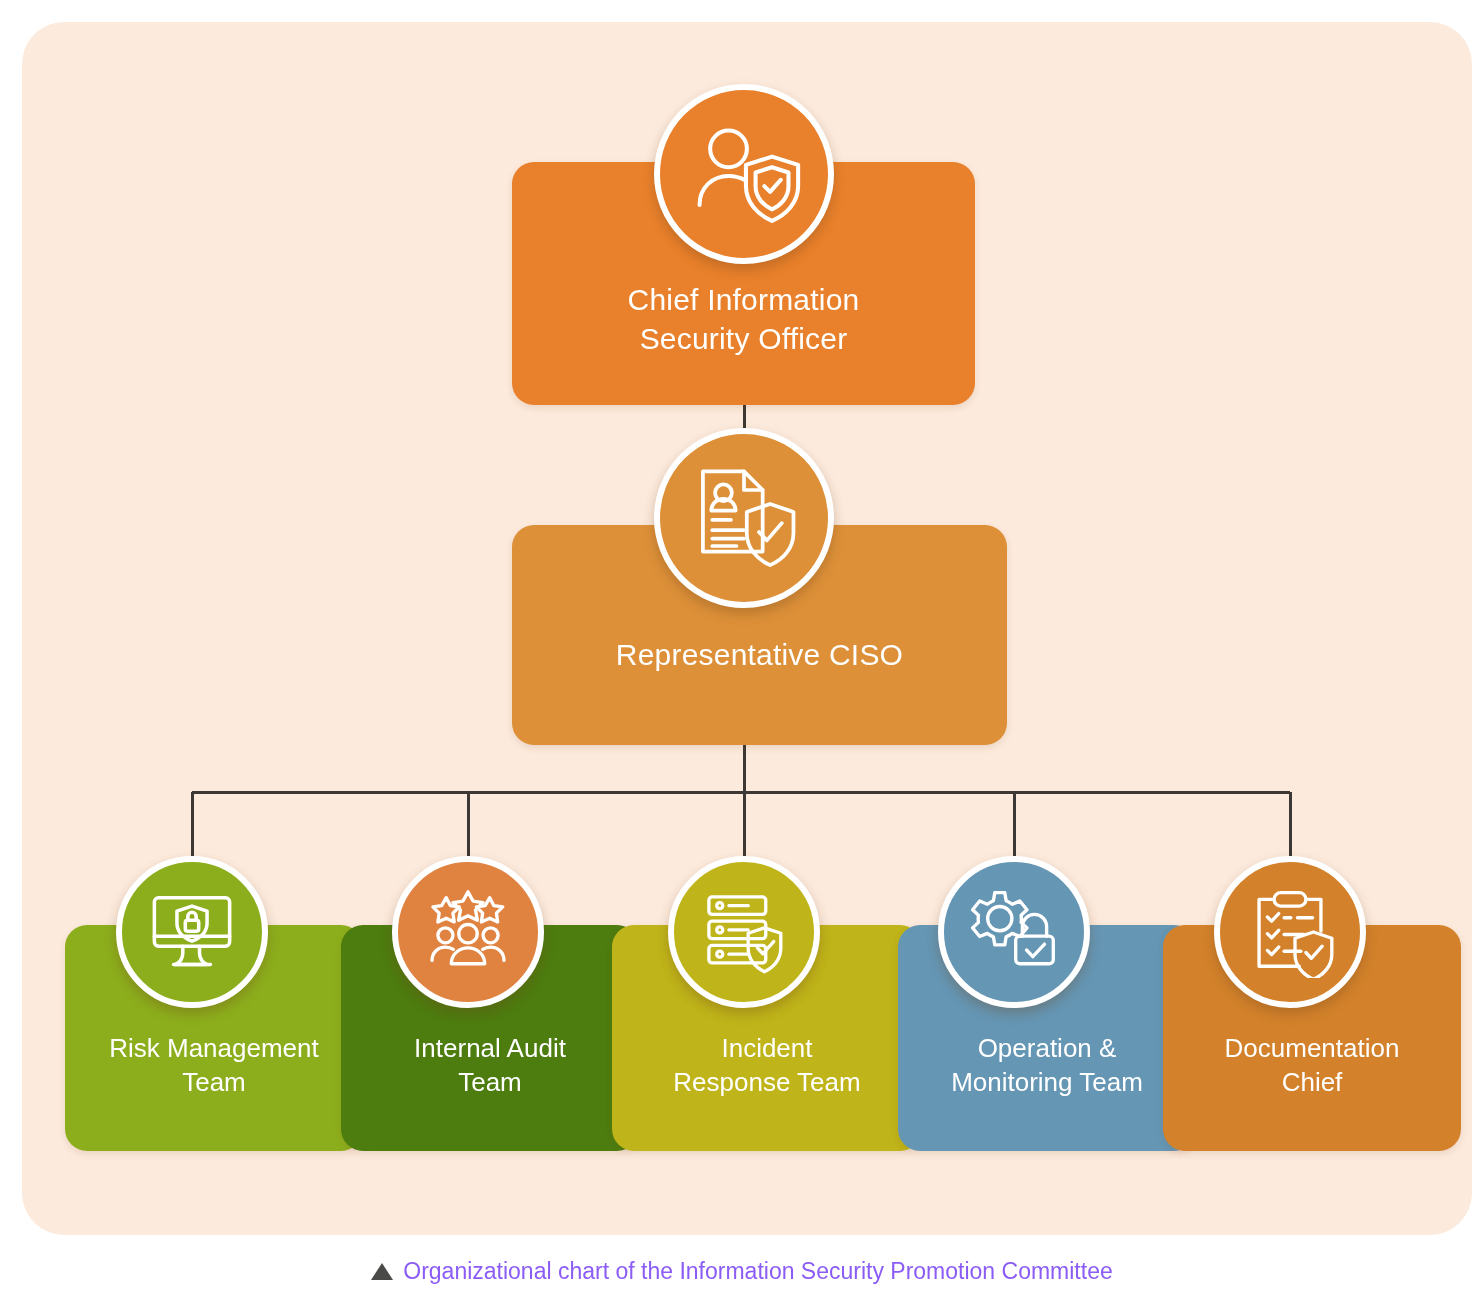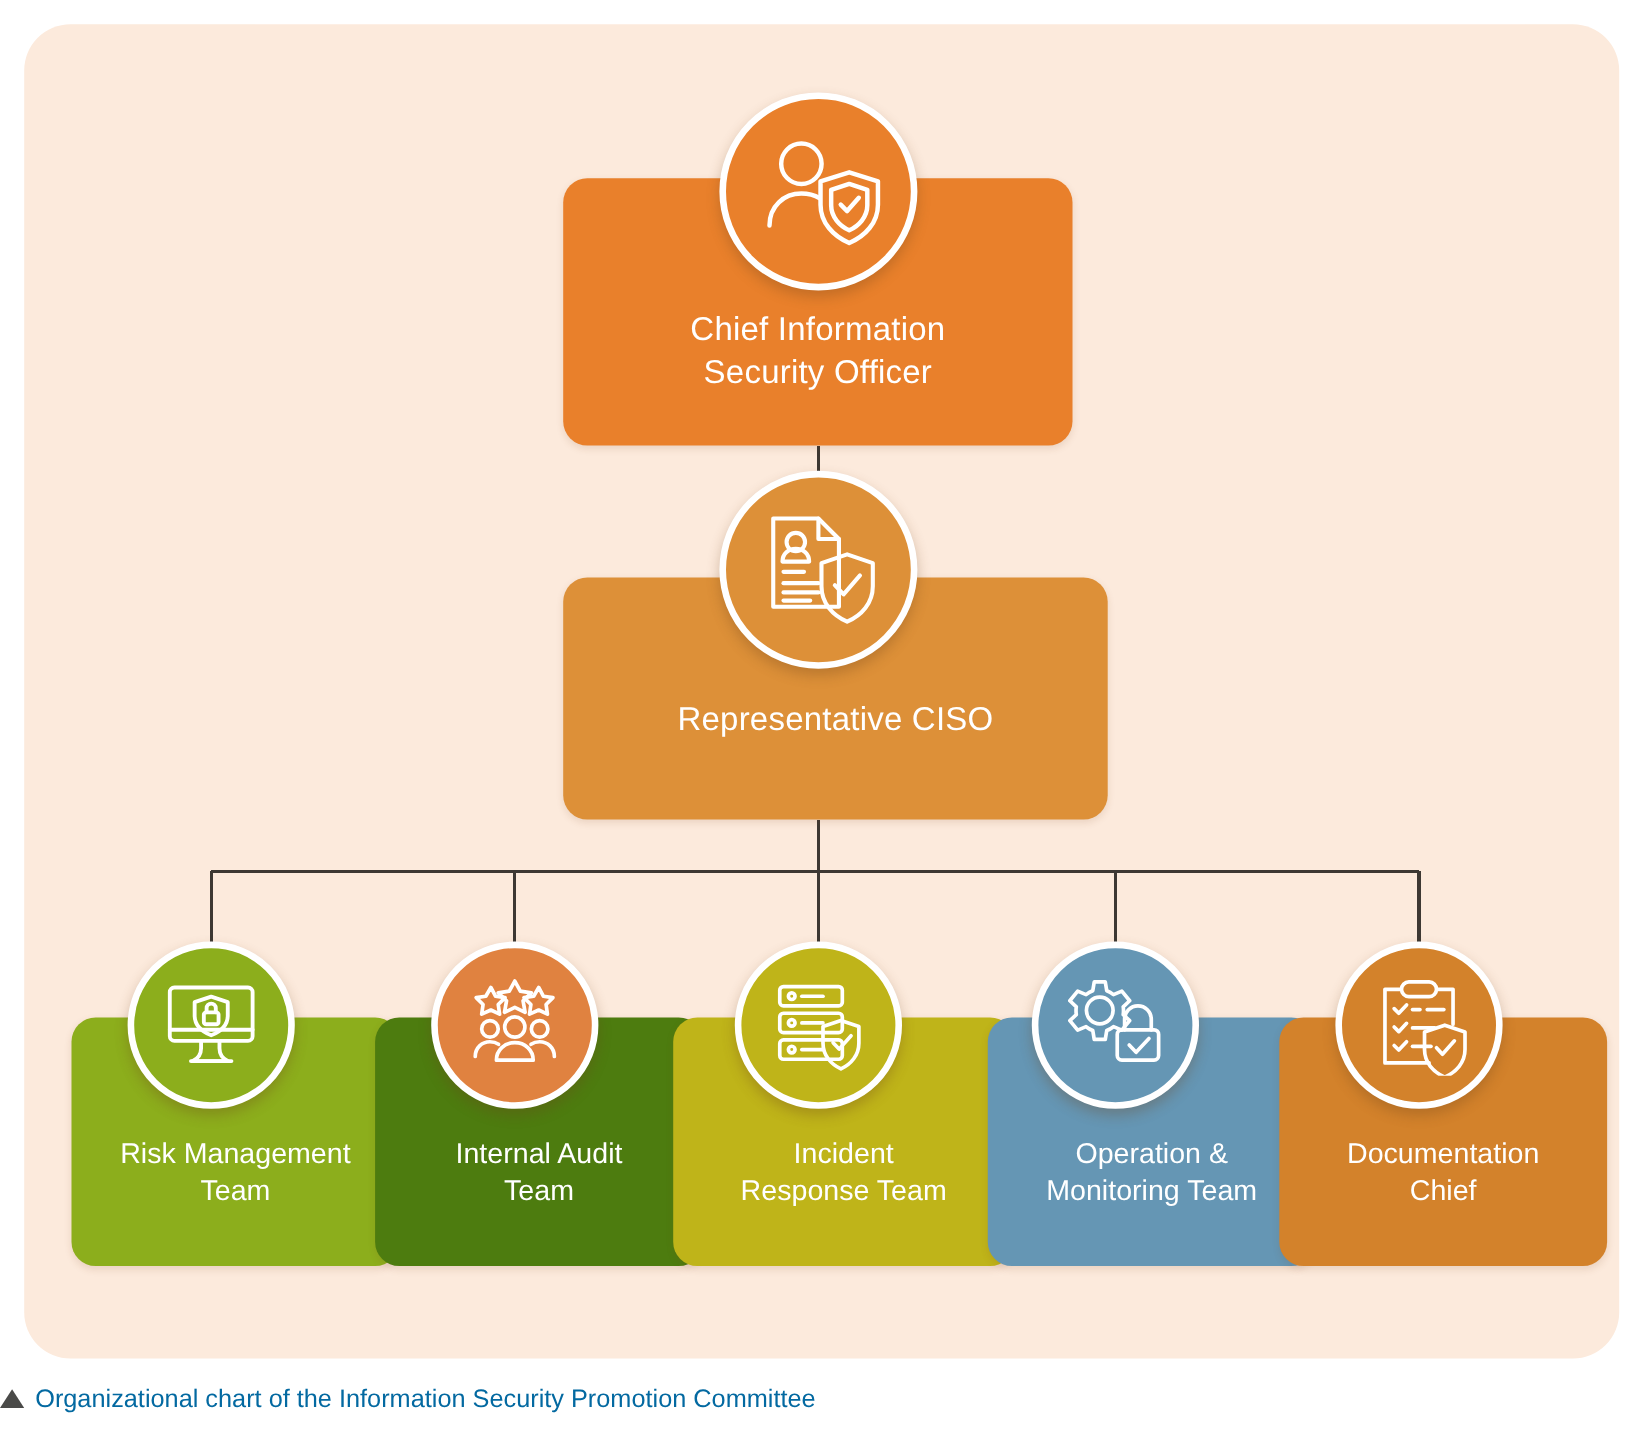--- a/index.html
+++ b/index.html
@@ -58,21 +58,21 @@
     box-shadow:0 6px 12px rgba(110,65,25,.30);
   }
   .badge svg{display:block;}
 
   .badge-lg{width:180px;height:180px;}
   .badge-sm{width:152px;height:152px;}
 
   
   .caption{
     position:absolute;left:0;right:0;top:1258px;
-    color:#0369a1;font-size:23px;
+    text-align:center;color:#8b5cf6;font-size:23px;
   }
   .caption .tri{
     display:inline-block;vertical-align:-1px;margin-right:10px;
     width:0;height:0;
     border-left:11px solid transparent;border-right:11px solid transparent;
     border-bottom:17px solid #4a4a48;
   }
 </style>
 </head>
 <body>

